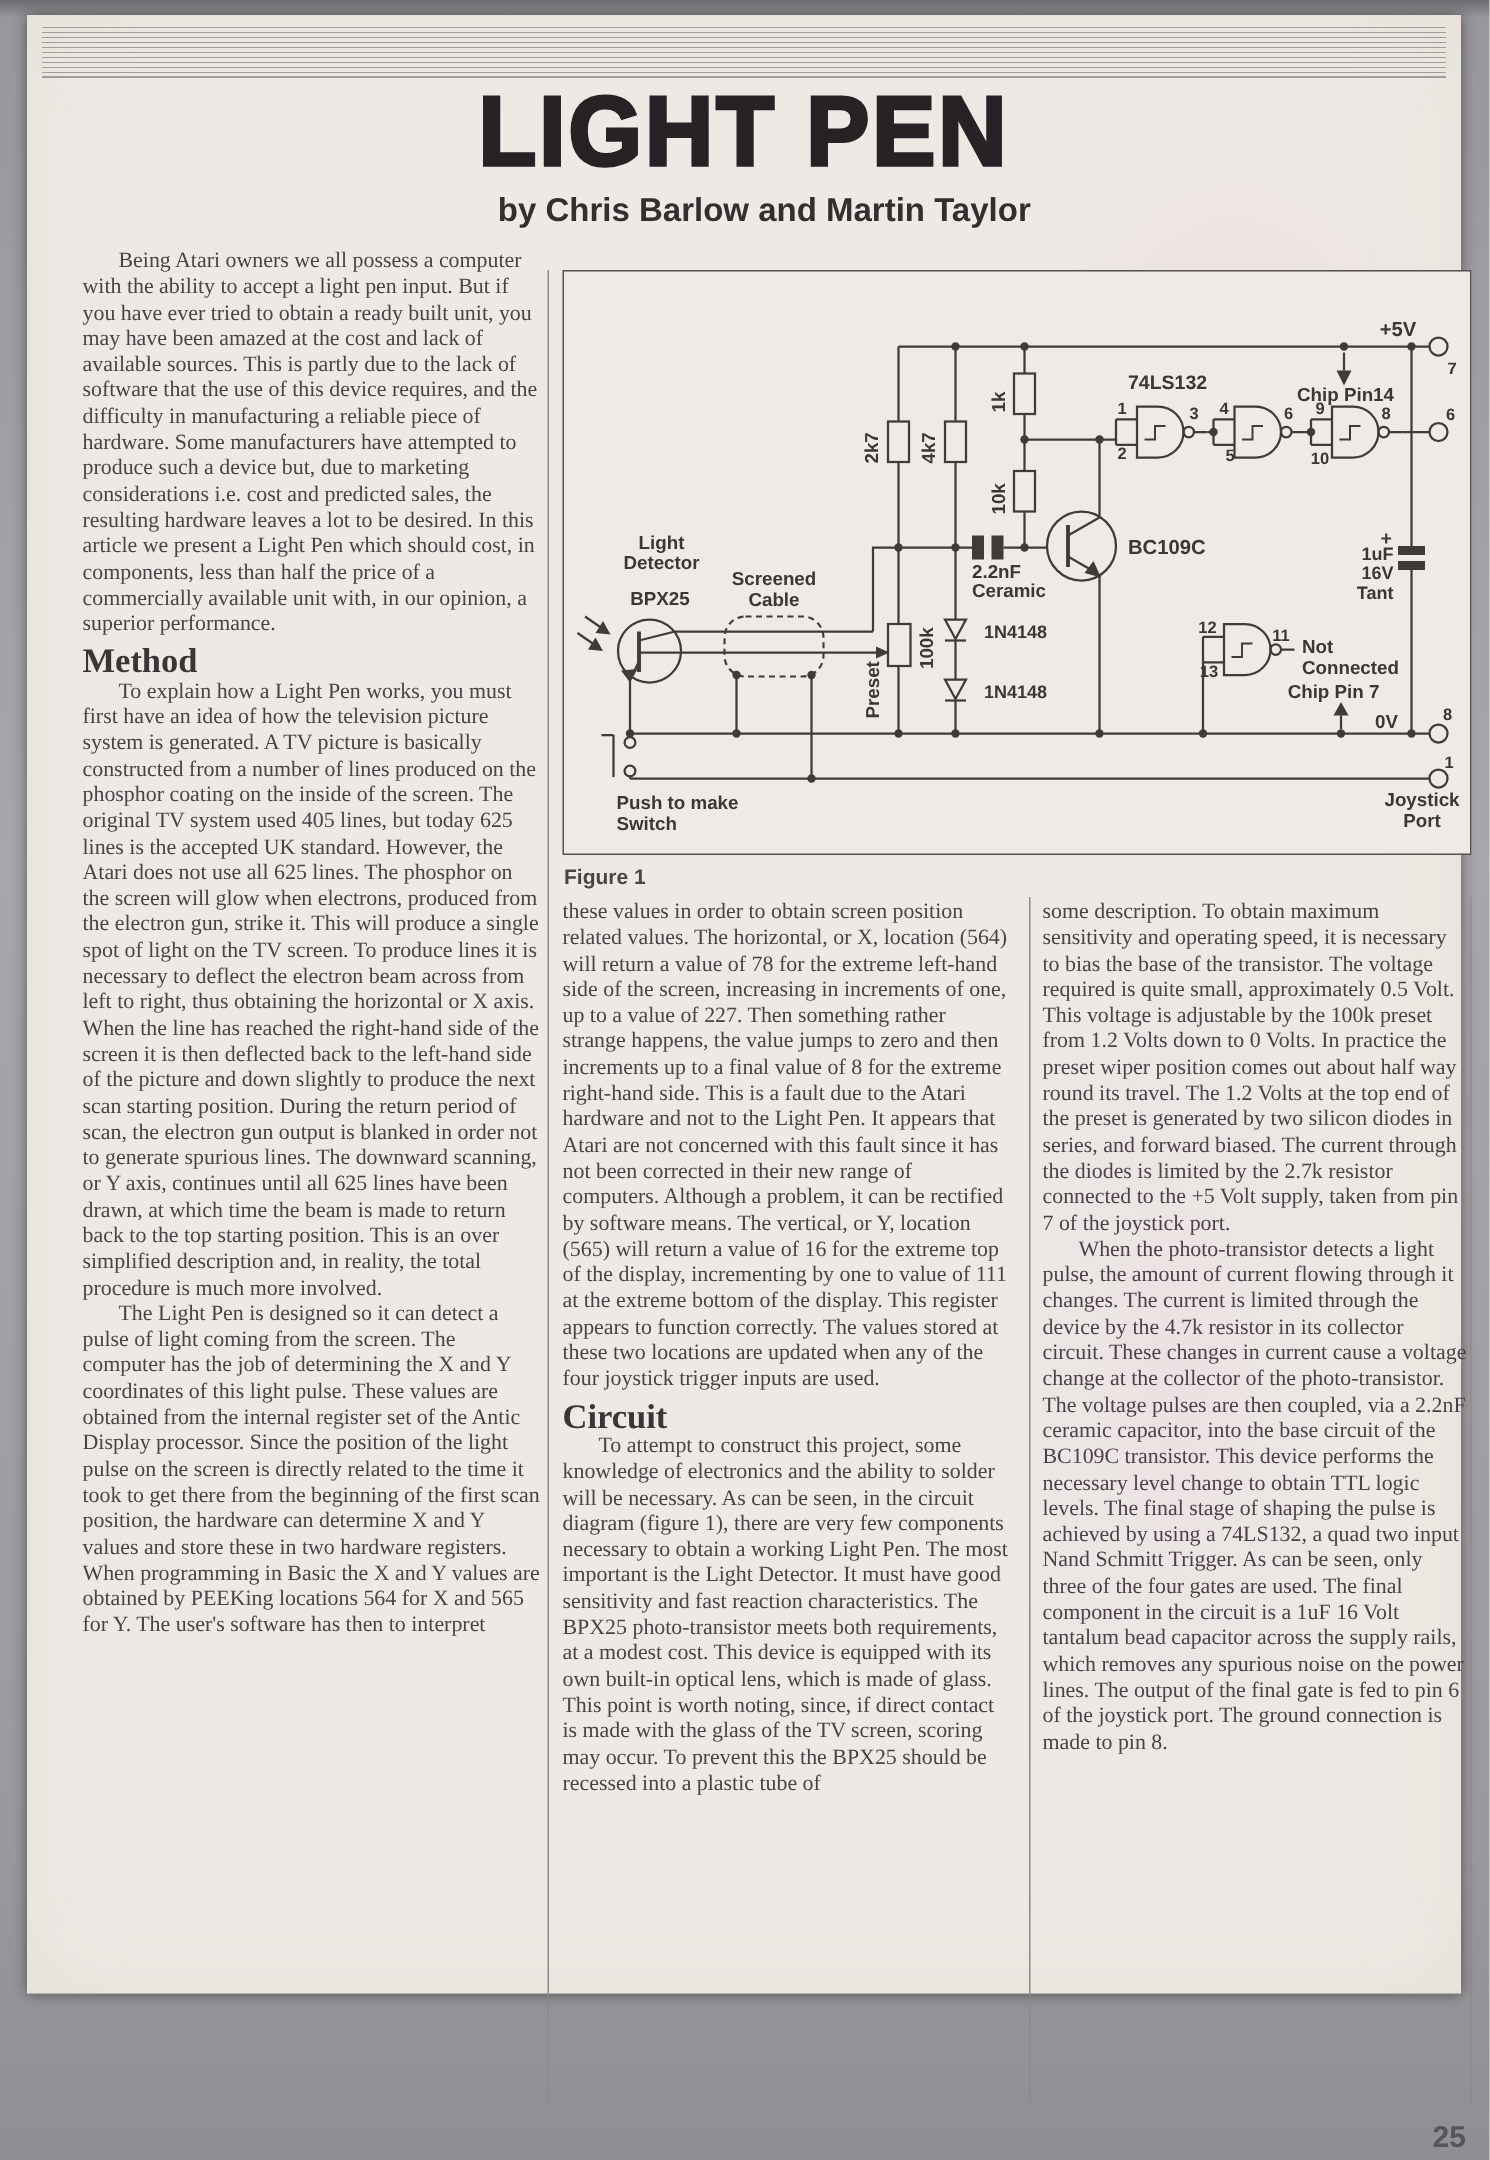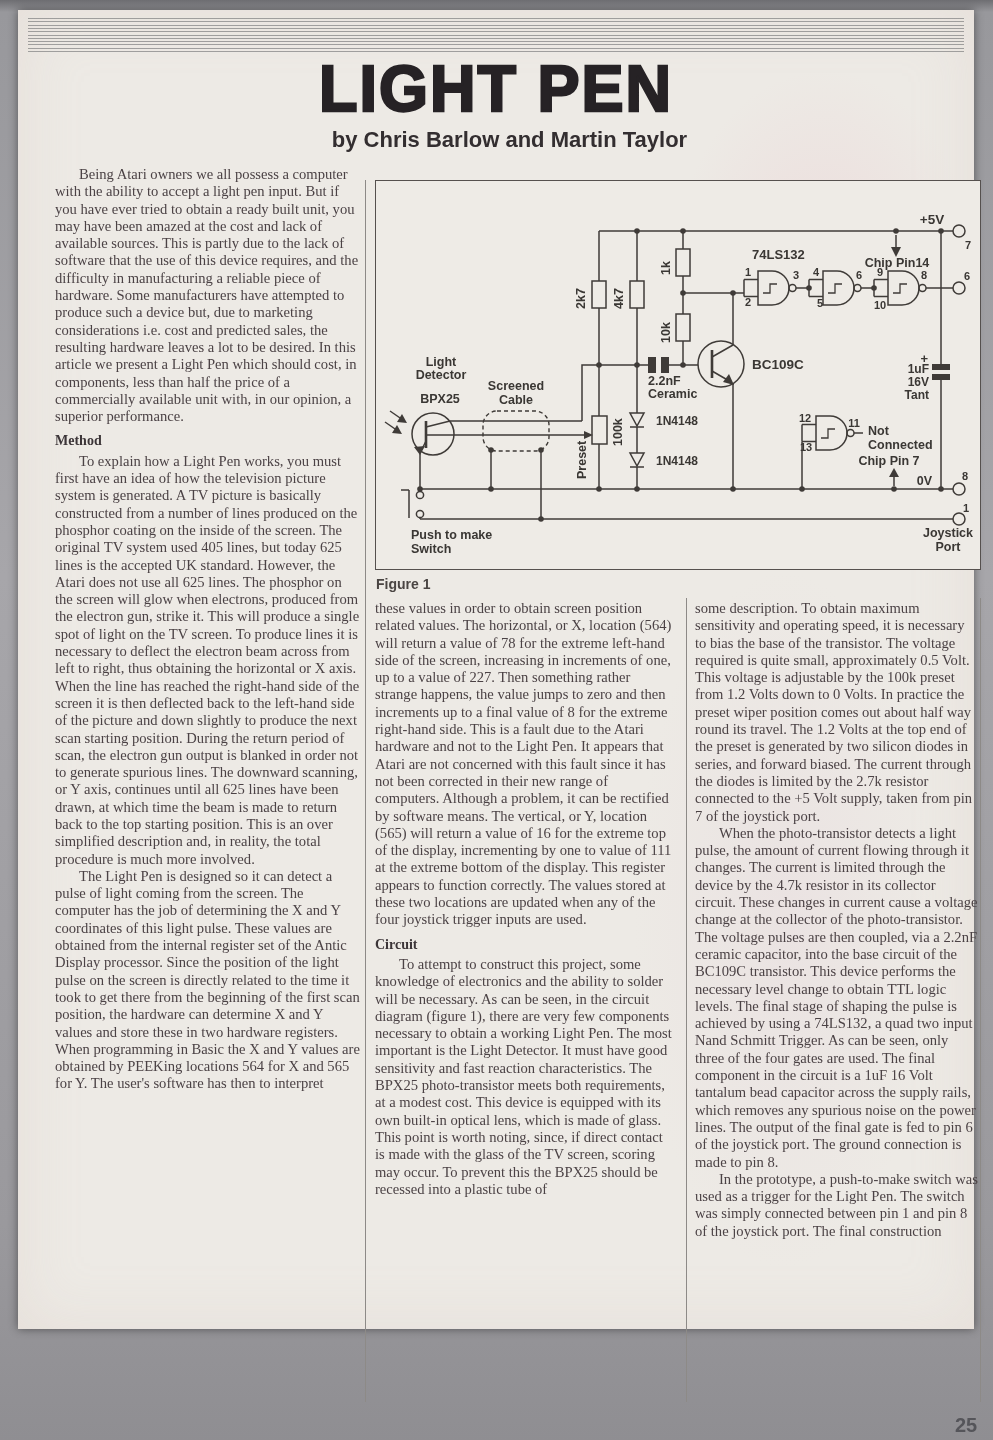--- a/index.html
+++ b/index.html
@@ -33,21 +33,21 @@
     color:#332e30;margin-top:7px;margin-left:27px;
   }
   .col{
     position:absolute;color:#4b4245;font-size:14.6px;line-height:17.3px;
     text-align:left;
   }
   .col p{margin:0 0 0 0;}
   .para{text-indent:24px;}
   .cont{text-indent:0;}
   .sechead{
-    font-weight:bold;font-size:14px;color:#3c3538;margin:7px 0 3px 0 !important;
+    font-weight:bold;font-size:23px;color:#3c3538;margin:7px 0 3px 0 !important;
     font-family:"Liberation Serif",serif;
   }
   .rule{position:absolute;width:1px;background:#8d8a87;}
   .figbox{
     position:absolute;left:357px;top:170px;width:606px;height:390px;
     border:1.5px solid #55504e;background:#eeebe6;box-sizing:border-box;
   }
   .figcaption{
     position:absolute;left:358px;top:566px;
     font-family:Liberation Sans, sans-serif;font-weight:bold;font-size:14px;color:#4a4543;
@@ -299,17 +299,16 @@
 
   <div class="col" style="left:357px;top:590px;width:301px;height:802px;">
     <p class="para cont">these values in order to obtain screen position related values. The horizontal, or X, location (564) will return a value of 78 for the extreme left-hand side of the screen, increasing in increments of one, up to a value of 227. Then something rather strange happens, the value jumps to zero and then increments up to a final value of 8 for the extreme right-hand side. This is a fault due to the Atari hardware and not to the Light Pen. It appears that Atari are not concerned with this fault since it has not been corrected in their new range of computers. Although a problem, it can be rectified by software means. The vertical, or Y, location (565) will return a value of 16 for the extreme top of the display, incrementing by one to value of 111 at the extreme bottom of the display. This register appears to function correctly. The values stored at these two locations are updated when any of the four joystick trigger inputs are used.</p>
     <p class="sechead">Circuit</p>
     <p class="para">To attempt to construct this project, some knowledge of electronics and the ability to solder will be necessary. As can be seen, in the circuit diagram (figure 1), there are very few components necessary to obtain a working Light Pen. The most important is the Light Detector. It must have good sensitivity and fast reaction characteristics. The BPX25 photo-transistor meets both requirements, at a modest cost. This device is equipped with its own built-in optical lens, which is made of glass. This point is worth noting, since, if direct contact is made with the glass of the TV screen, scoring may occur. To prevent this the BPX25 should be recessed into a plastic tube of</p>
   </div>
 
   <div class="col" style="left:677px;top:590px;width:284px;height:802px;">
     <p class="para cont">some description. To obtain maximum sensitivity and operating speed, it is necessary to bias the base of the transistor. The voltage required is quite small, approximately 0.5 Volt. This voltage is adjustable by the 100k preset from 1.2 Volts down to 0 Volts. In practice the preset wiper position comes out about half way round its travel. The 1.2 Volts at the top end of the preset is generated by two silicon diodes in series, and forward biased. The current through the diodes is limited by the 2.7k resistor connected to the +5 Volt supply, taken from pin 7 of the joystick port.</p>
     <p class="para">When the photo-transistor detects a light pulse, the amount of current flowing through it changes. The current is limited through the device by the 4.7k resistor in its collector circuit. These changes in current cause a voltage change at the collector of the photo-transistor. The voltage pulses are then coupled, via a 2.2nF ceramic capacitor, into the base circuit of the BC109C transistor. This device performs the necessary level change to obtain TTL logic levels. The final stage of shaping the pulse is achieved by using a 74LS132, a quad two input Nand Schmitt Trigger. As can be seen, only three of the four gates are used. The final component in the circuit is a 1uF 16 Volt tantalum bead capacitor across the supply rails, which removes any spurious noise on the power lines. The output of the final gate is fed to pin 6 of the joystick port. The ground connection is made to pin 8.</p>
-    <p class="para">In the prototype, a push-to-make switch was used as a trigger for the Light Pen. The switch was simply connected between pin 1 and pin 8 of the joystick port. The final construction</p>
   </div>
 </div>
 
 <div class="pagenum">25</div>
 
 </body></html>

